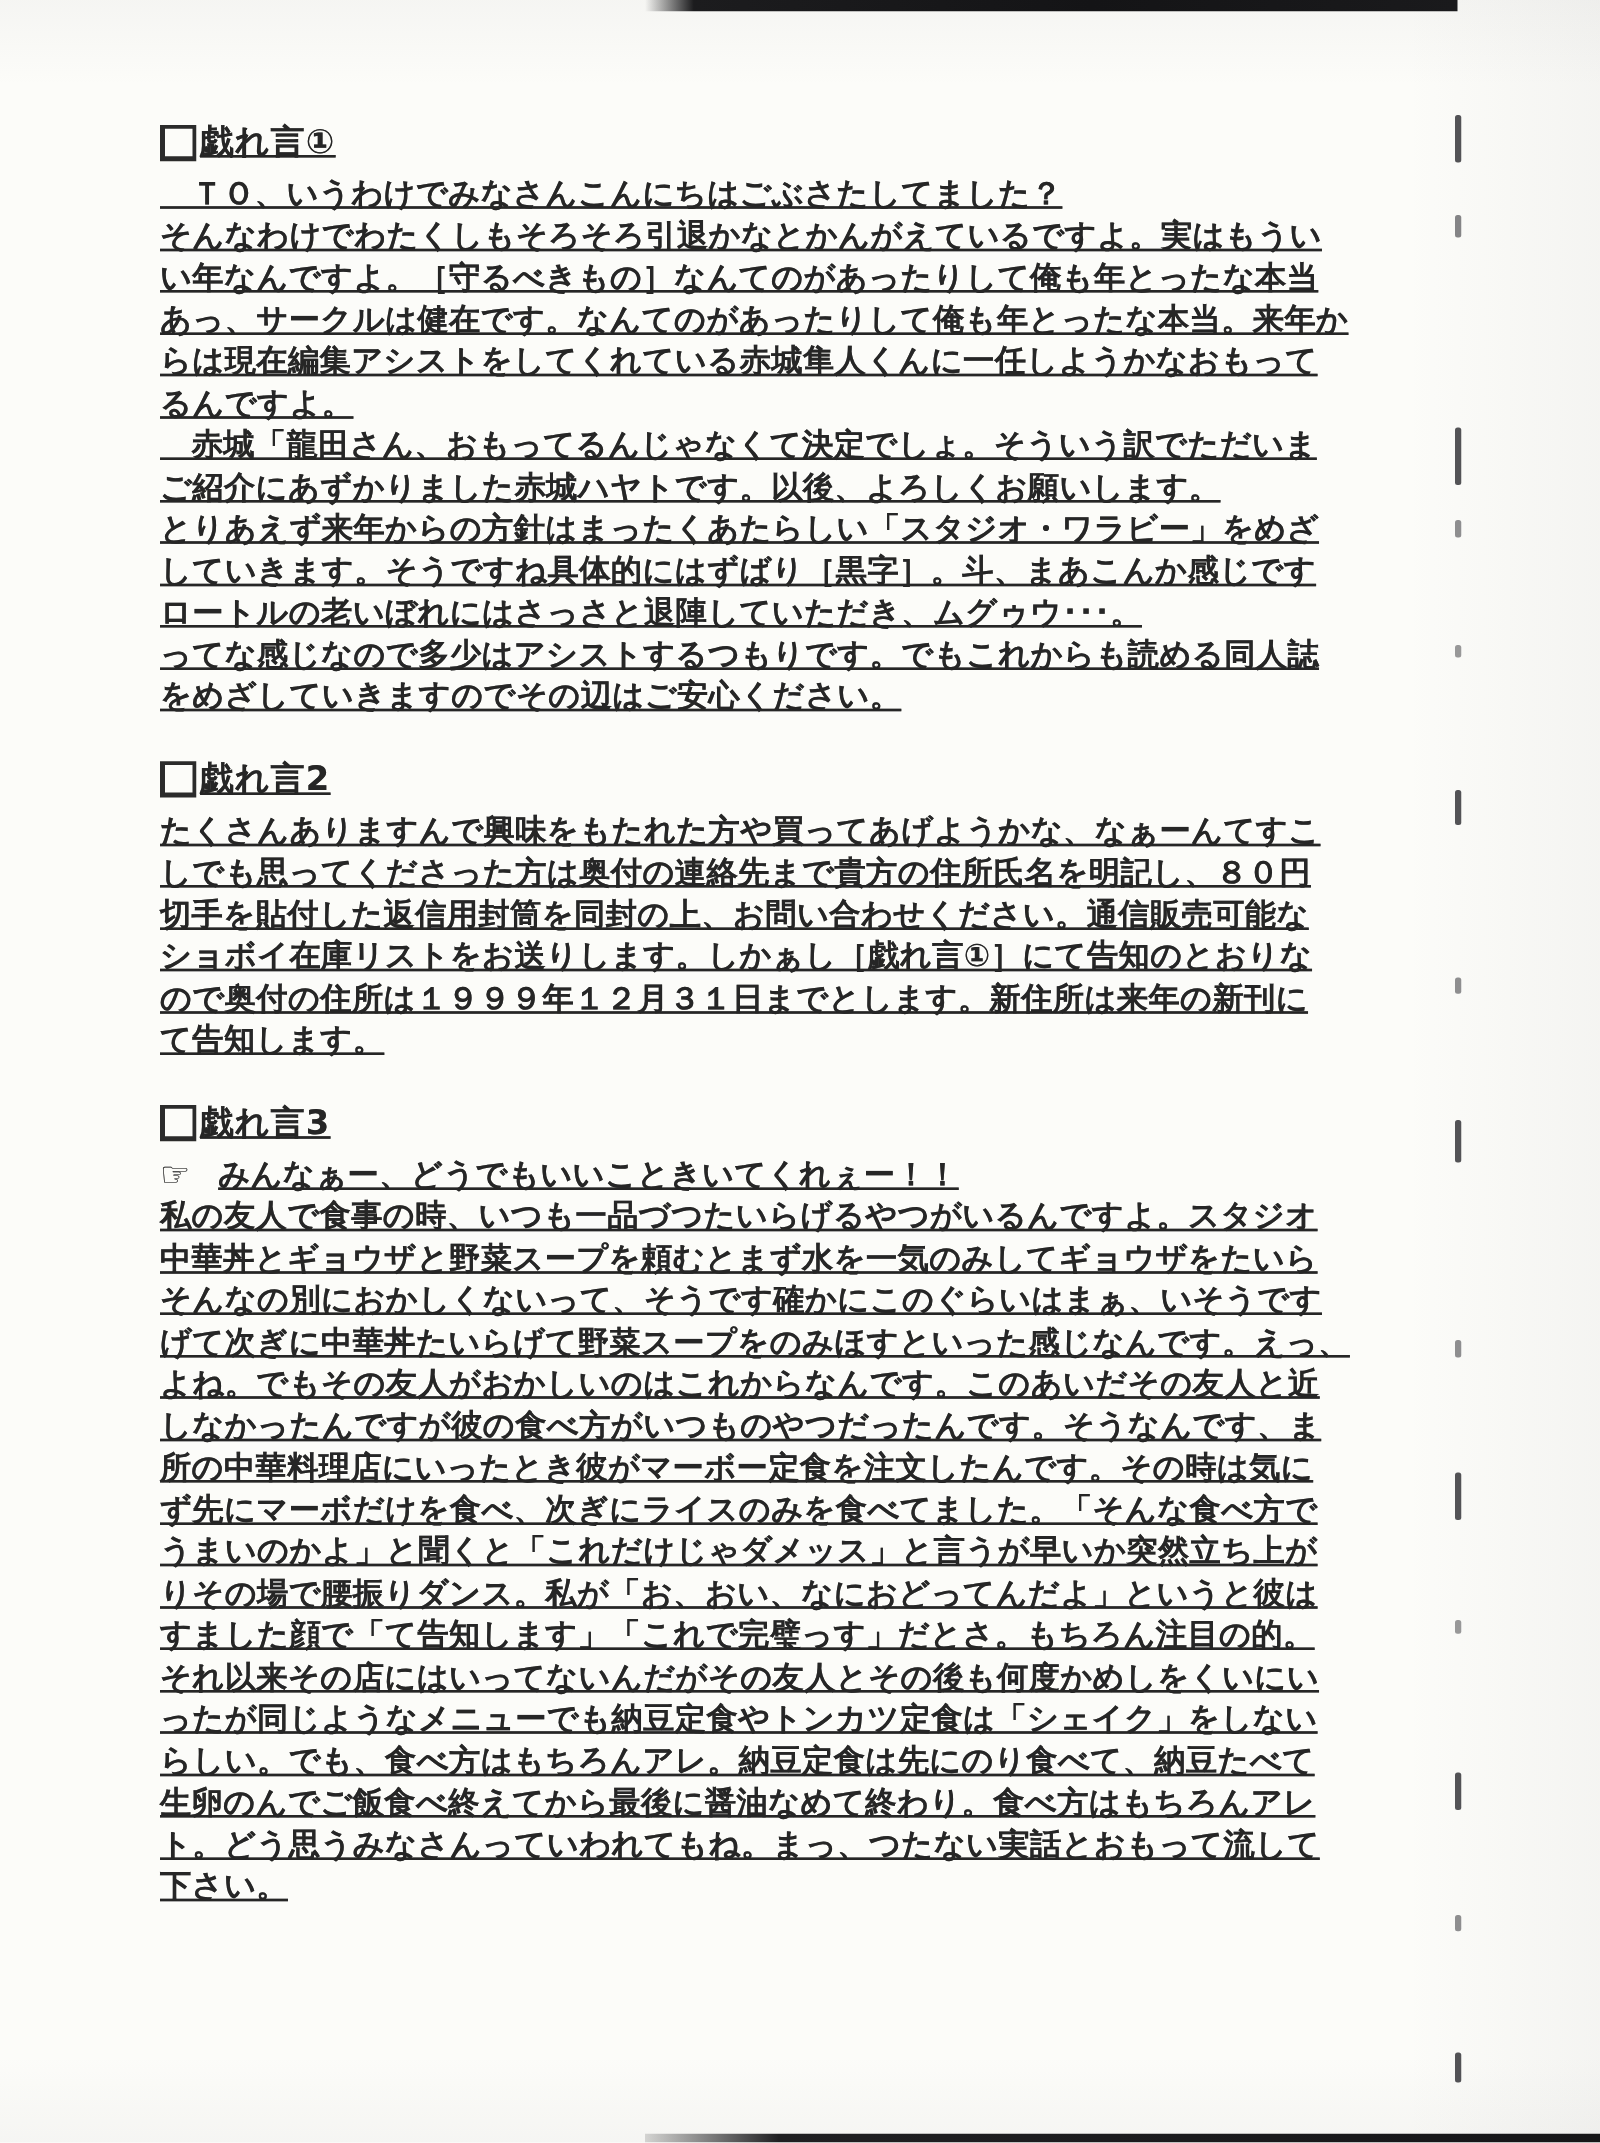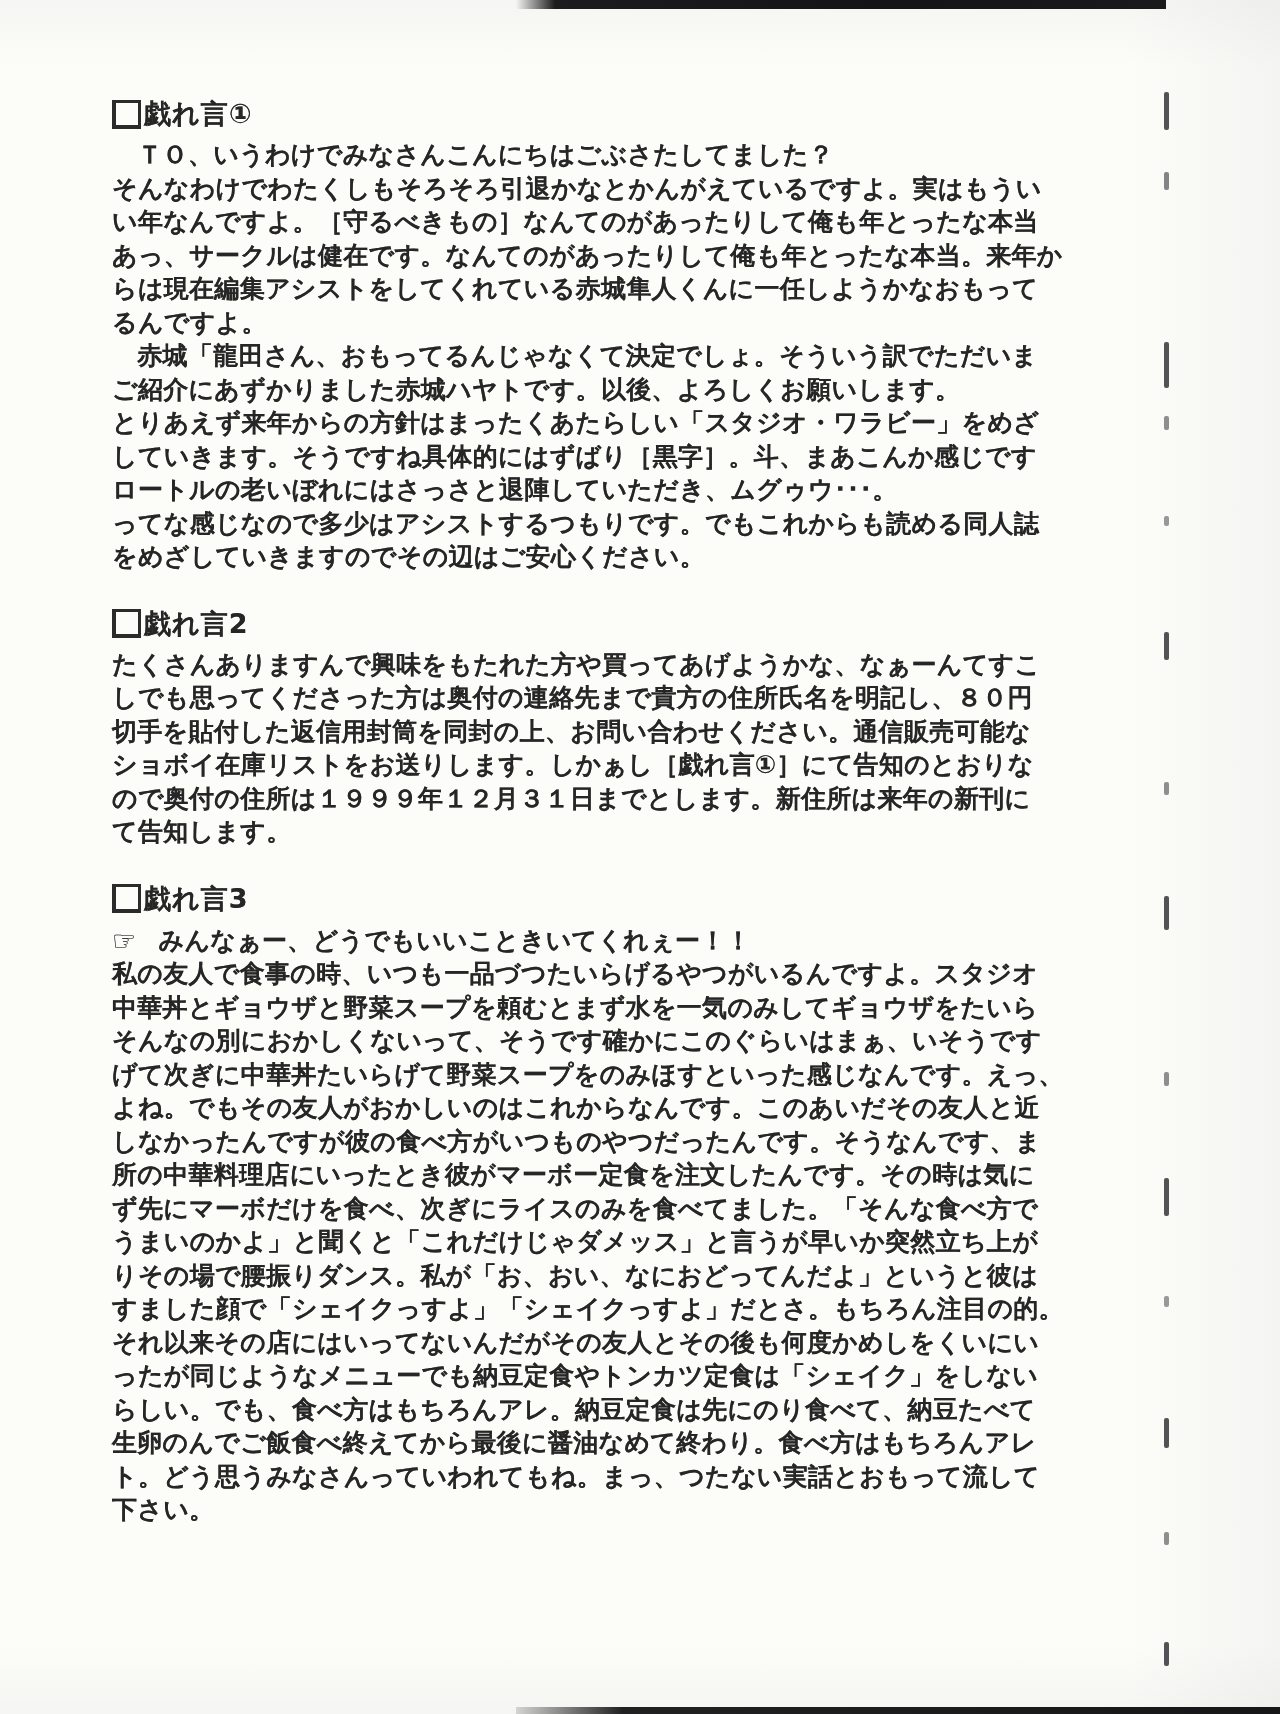--- a/index.html
+++ b/index.html
@@ -17,24 +17,25 @@
   
   .page {
     position: absolute;
     inset: 0;
     background:
       linear-gradient(180deg, rgba(120,120,125,0.05) 0%, rgba(255,255,255,0) 4%, rgba(255,255,255,0) 96%, rgba(120,120,125,0.05) 100%),
       linear-gradient(90deg, rgba(255,255,255,0) 88%, rgba(120,120,125,0.06) 100%);
   }
   .content {
     position: absolute;
-    left: 112px;
+    left: 128px;
     top: 96px;
     width: 960px;
     color: #262626;
+    text-decoration: underline;
   }
   .zare-section {
     margin-bottom: 32px;
   }
   .sec-header {
     margin: 0 0 6px 0;
     font-size: 27px;
     font-weight: 700;
     line-height: 36px;
     letter-spacing: 1px;
@@ -164,21 +165,21 @@
         <div class="line">私の友人で食事の時、いつも一品づつたいらげるやつがいるんですよ。スタジオ</div>
         <div class="line">中華丼とギョウザと野菜スープを頼むとまず水を一気のみしてギョウザをたいら</div>
         <div class="line">そんなの別におかしくないって、そうです確かにこのぐらいはまぁ、いそうです</div>
         <div class="line">げて次ぎに中華丼たいらげて野菜スープをのみほすといった感じなんです。えっ、</div>
         <div class="line">よね。でもその友人がおかしいのはこれからなんです。このあいだその友人と近</div>
         <div class="line">しなかったんですが彼の食べ方がいつものやつだったんです。そうなんです、ま</div>
         <div class="line">所の中華料理店にいったとき彼がマーボー定食を注文したんです。その時は気に</div>
         <div class="line">ず先にマーボだけを食べ、次ぎにライスのみを食べてました。「そんな食べ方で</div>
         <div class="line">うまいのかよ」と聞くと「これだけじゃダメッス」と言うが早いか突然立ち上が</div>
         <div class="line">りその場で腰振りダンス。私が「お、おい、なにおどってんだよ」というと彼は</div>
-        <div class="line">すました顔で「シェイクっすよ」「シェイクっすよ」だとさ。もちろん注目の的。</div>
+        <div class="line">すました顔で「て告知します」「これで完璧っす」だとさ。もちろん注目の的。</div>
         <div class="line">それ以来その店にはいってないんだがその友人とその後も何度かめしをくいにい</div>
         <div class="line">ったが同じようなメニューでも納豆定食やトンカツ定食は「シェイク」をしない</div>
         <div class="line">らしい。でも、食べ方はもちろんアレ。納豆定食は先にのり食べて、納豆たべて</div>
         <div class="line">生卵のんでご飯食べ終えてから最後に醤油なめて終わり。食べ方はもちろんアレ</div>
         <div class="line">ト。どう思うみなさんっていわれてもね。まっ、つたない実話とおもって流して</div>
         <div class="line">下さい。</div>
       </div>
   </section>
 </main>
 

